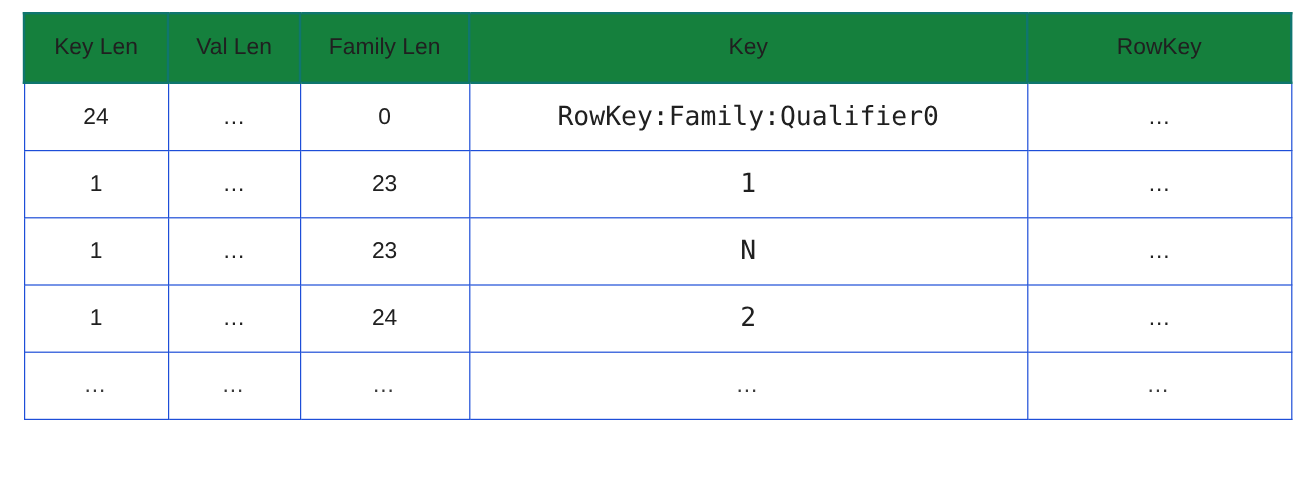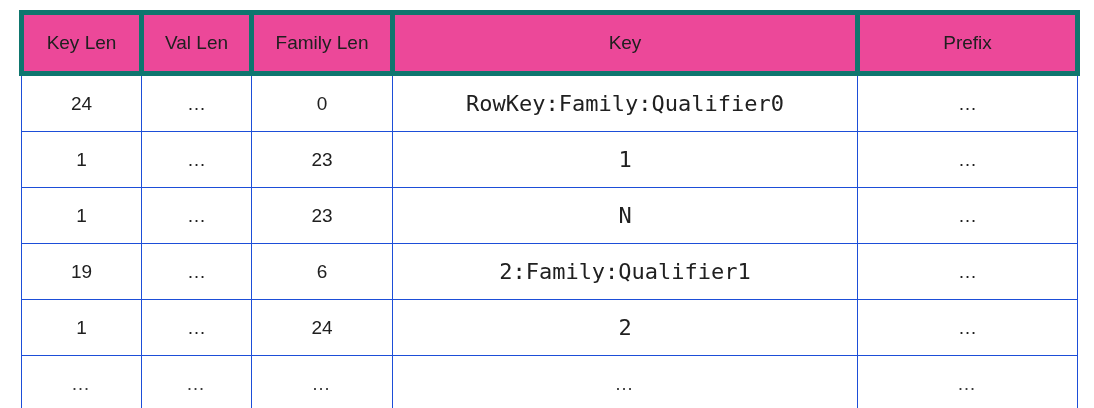--- a/index.html
+++ b/index.html
@@ -25,22 +25,22 @@
     width: 1056px;
     border: 1px solid #e3e3e3;
   }
   table.kv-table col.c-keylen   { width: 120px; }
   table.kv-table col.c-vallen   { width: 110px; }
   table.kv-table col.c-prefix   { width: 141px; }
   table.kv-table col.c-key      { width: 465px; }
   table.kv-table col.c-value    { width: 220px; }
 
   thead th {
-    background: #ec4899;
-    border: 5px solid #0f766e;
+    background: #15803d;
+    border: 2px solid #0f766e;
     height: 56px;
     font-weight: normal;
     font-size: 19px;
     color: #202020;
     text-align: center;
     vertical-align: middle;
     padding: 0 6px;
     font-family: "Liberation Sans", sans-serif;
   }
   tbody td {
@@ -75,21 +75,21 @@
       <col class="c-prefix">
       <col class="c-key">
       <col class="c-value">
     </colgroup>
     <thead>
       <tr>
         <th>Key Len</th>
         <th>Val Len</th>
         <th>Family Len</th>
         <th>Key</th>
-        <th>Prefix</th>
+        <th>RowKey</th>
       </tr>
     </thead>
     <tbody>
       <tr>
         <td>24</td>
         <td>…</td>
         <td>0</td>
         <td class="mono">RowKey:Family:Qualifier0</td>
         <td>…</td>
       </tr>
@@ -101,27 +101,20 @@
         <td>…</td>
       </tr>
       <tr>
         <td>1</td>
         <td>…</td>
         <td>23</td>
         <td class="mono">N</td>
         <td>…</td>
       </tr>
       <tr>
-        <td>19</td>
-        <td>…</td>
-        <td>6</td>
-        <td class="mono">2:Family:Qualifier1</td>
-        <td>…</td>
-      </tr>
-      <tr>
         <td>1</td>
         <td>…</td>
         <td>24</td>
         <td class="mono">2</td>
         <td>…</td>
       </tr>
       <tr>
         <td class="ell">…</td>
         <td class="ell">…</td>
         <td class="ell">…</td>

